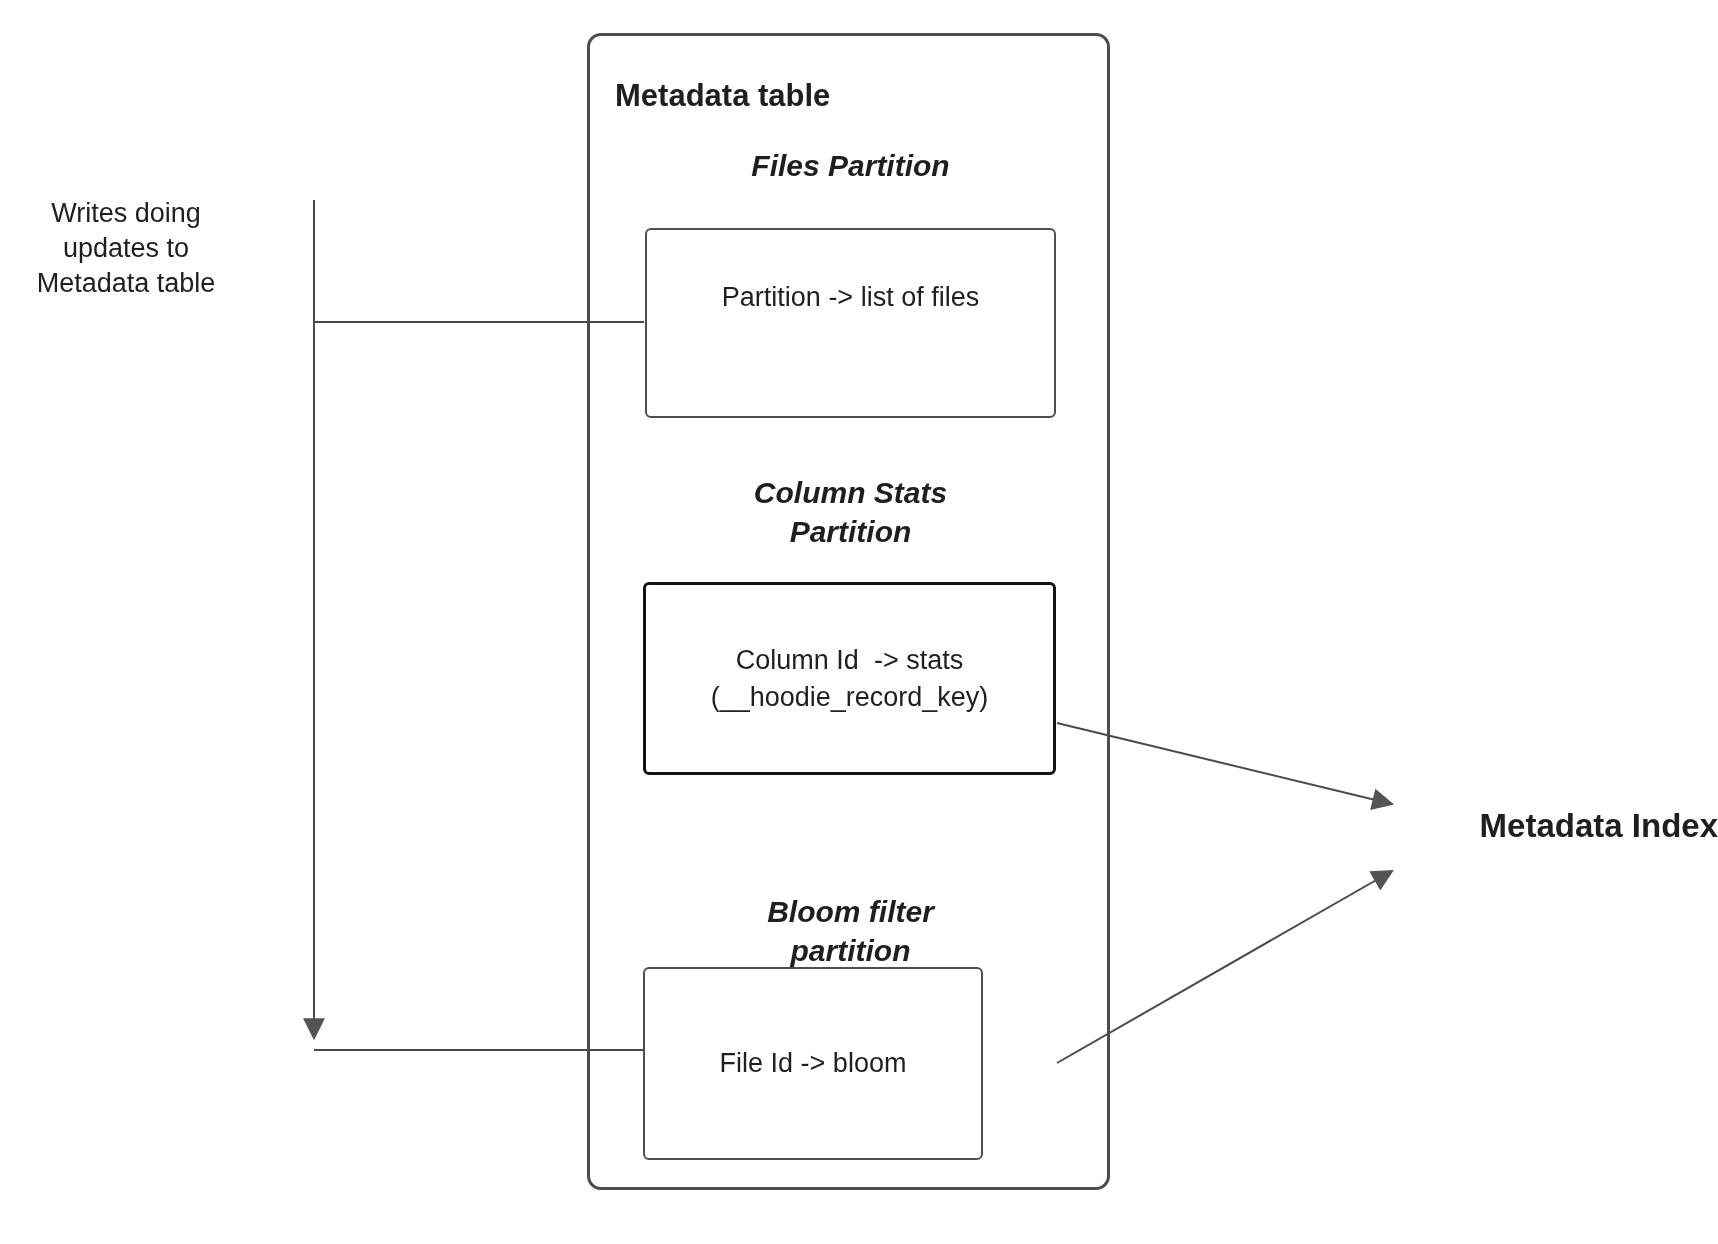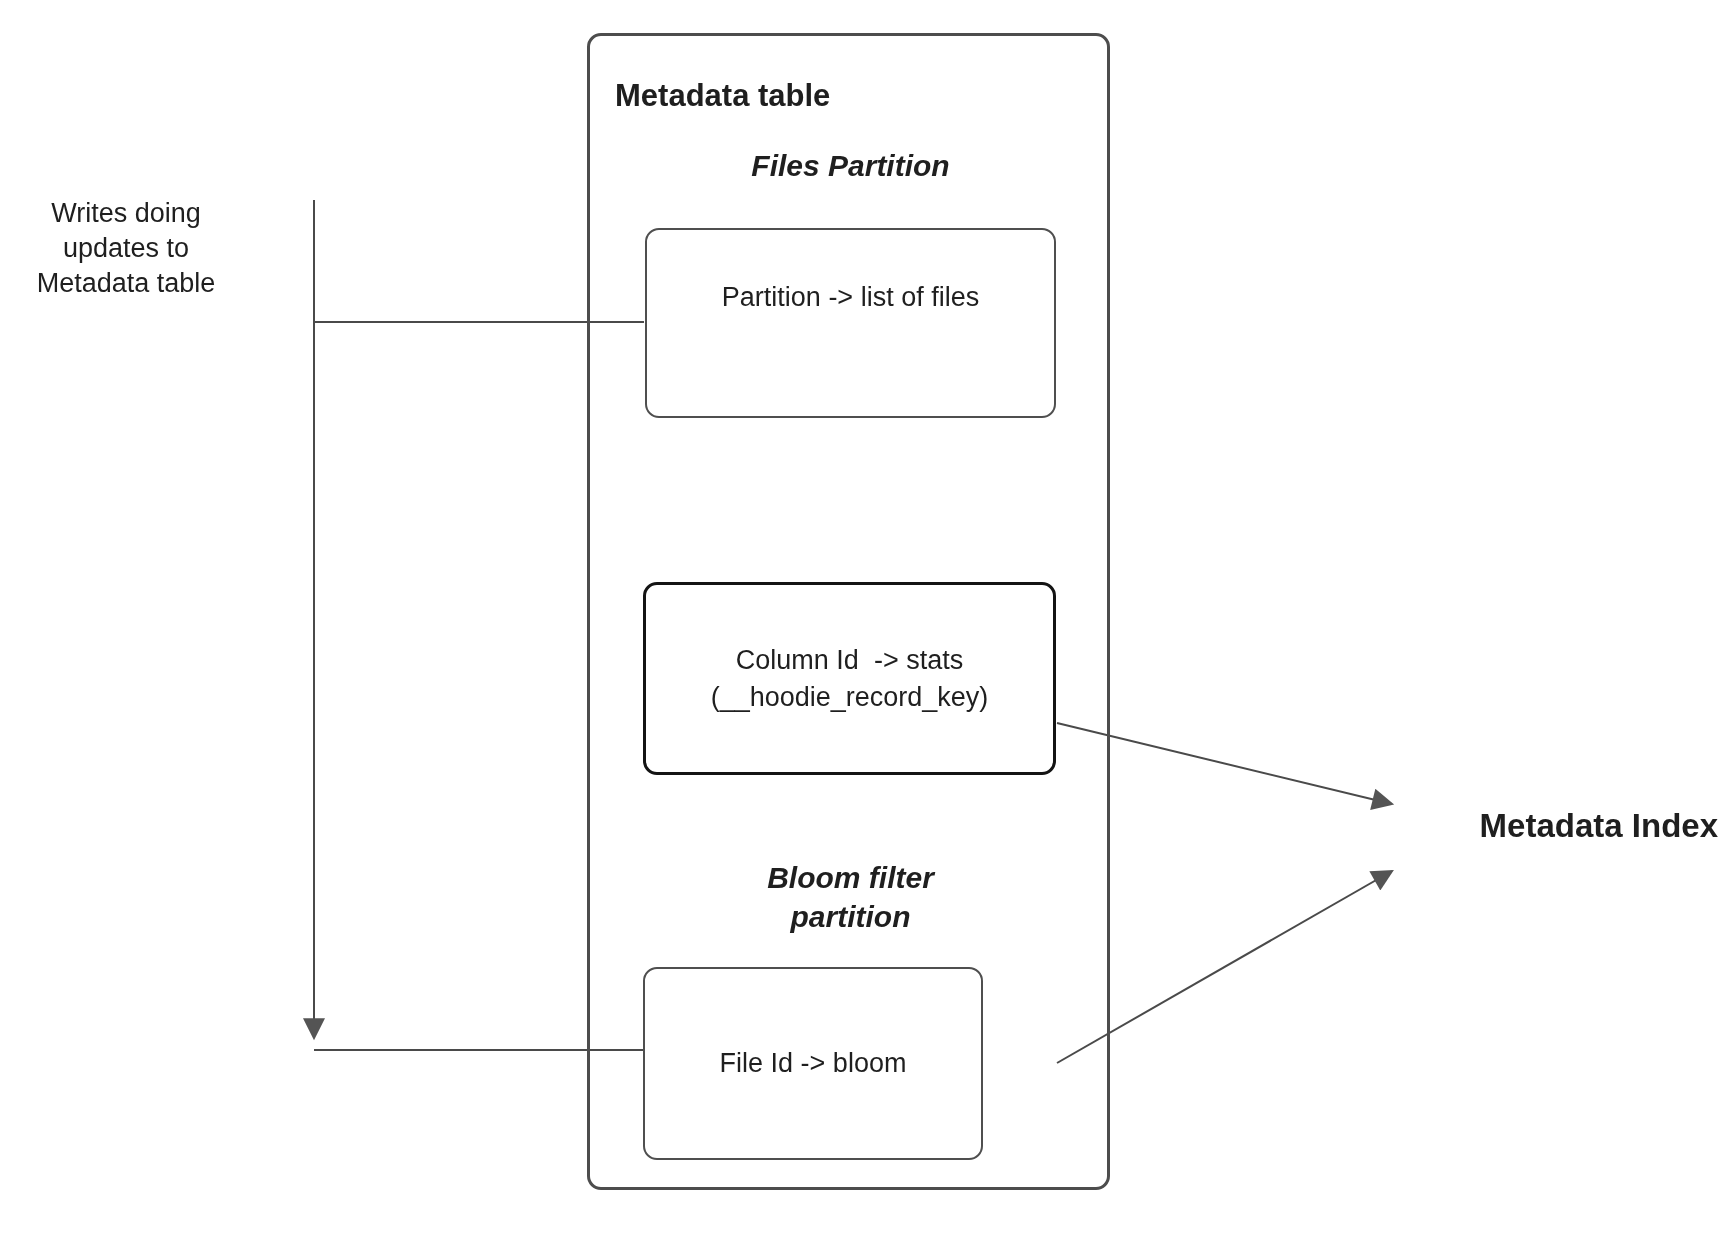--- a/index.html
+++ b/index.html
@@ -64,25 +64,25 @@
     text-align: center;
     font-size: 30px;
     font-weight: bold;
     color: #1f1f1f;
     white-space: pre-wrap;
     line-height: 1.3;
     font-style: italic;
   }
   .heading-files   { top: 146px; }
   .heading-colstats{ top: 473px; }
-  .heading-bloom   { top: 858px; }
+  .heading-bloom   { top: 892px; }
   .partition-box {
     position: absolute;
     box-sizing: border-box;
-    border-radius: 14px;
+    border-radius: 6px;
     background: #ffffff;
     display: flex;
     align-items: center;
     justify-content: center;
   }
   .box-files {
     left: 645px; top: 228px; width: 411px; height: 190px;
     border: 2.5px solid #4f4f4f;
   }
   .box-colstats {
@@ -151,20 +151,22 @@
 Metadata table</div>
 
   <div class="outer-box"></div>
   <div class="outer-title">Metadata table</div>
 
   <div class="partition-heading heading-files">Files Partition</div>
   <div class="partition-box box-files">
     <div class="box-content">Partition -&gt; list of files</div>
   </div>
 
+  <div class="partition-heading heading-colstats">Column Stats
+Partition</div>
   <div class="partition-box box-colstats">
     <div class="box-content">Column Id  -&gt; stats
 (__hoodie_record_key)</div>
   </div>
 
   <div class="partition-heading heading-bloom">Bloom filter
 partition</div>
   <div class="partition-box box-bloom">
     <div class="box-content">File Id -&gt; bloom</div>
   </div>

